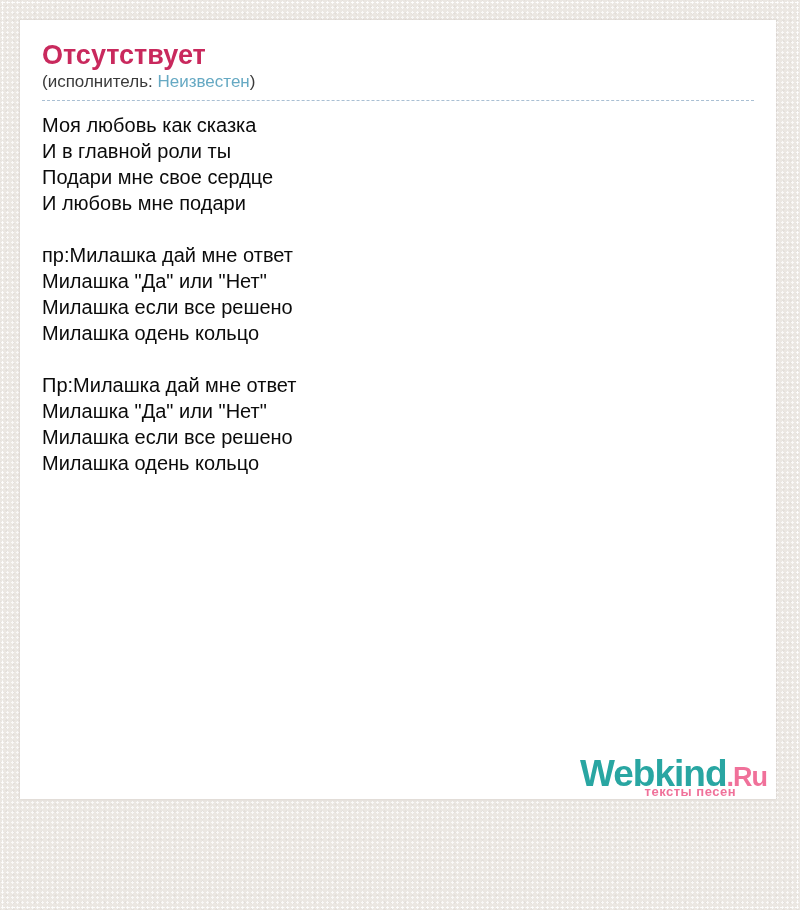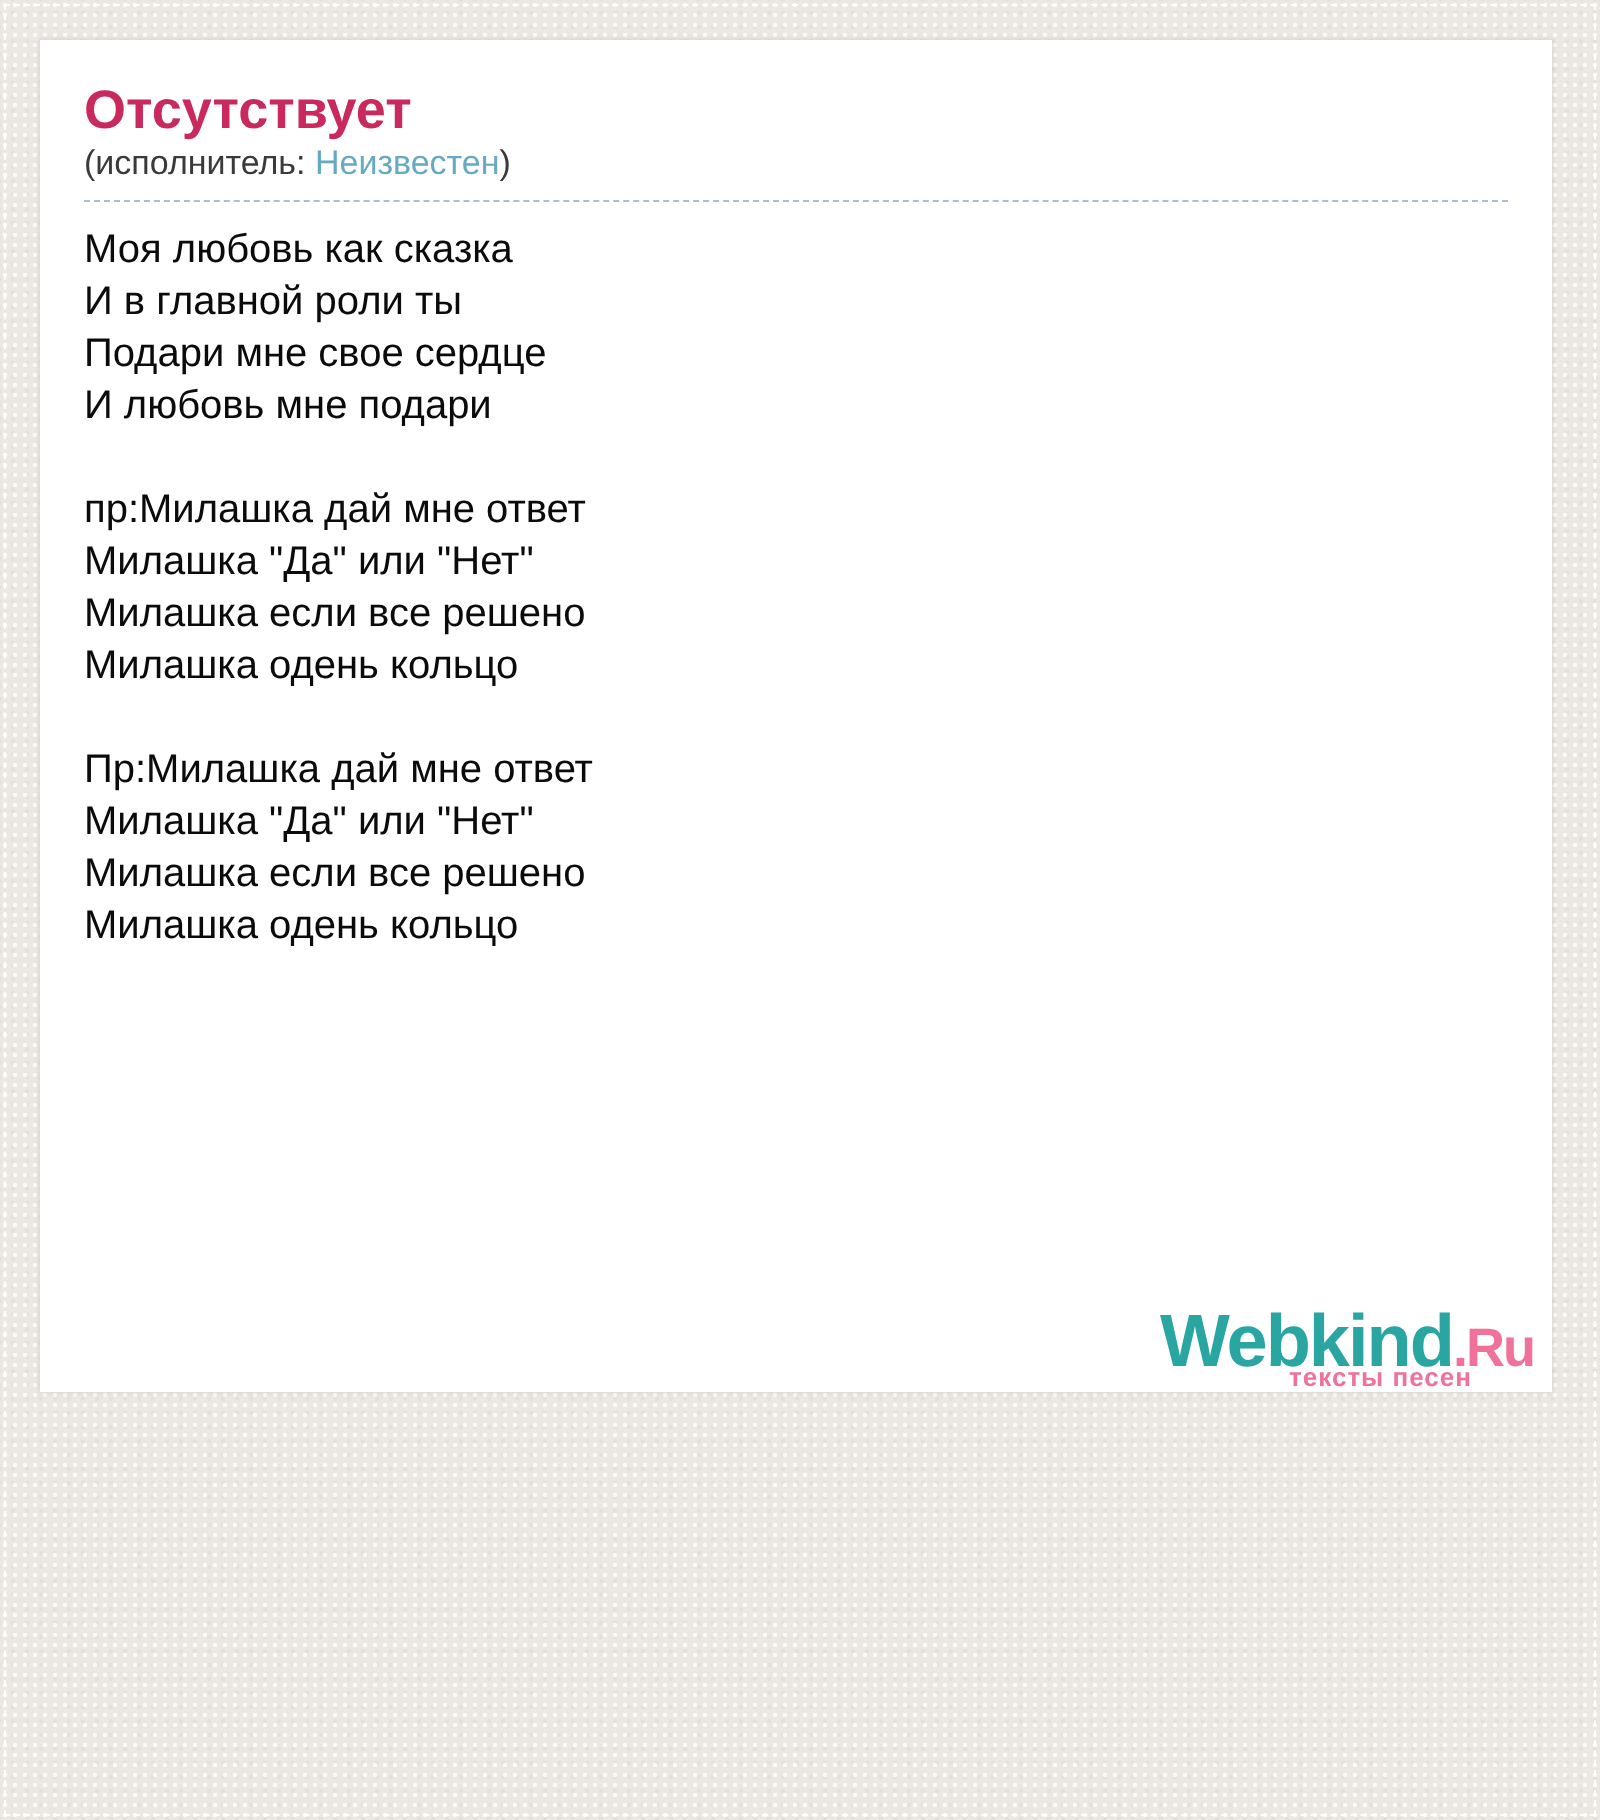--- a/index.html
+++ b/index.html
@@ -35,21 +35,21 @@
     position: absolute;
     inset: 2px;
     border: 1px dashed rgba(255,255,255,0.95);
     pointer-events: none;
   }
   .content-card {
     position: absolute;
     left: 20px;
     top: 20px;
     width: 756px;
-    height: 676px;
+    height: 779px;
     background: var(--card-background);
     box-shadow: 0 0 3px rgba(80,70,60,0.15);
   }
   .inner {
     padding: 20px 22px 0 22px;
   }
   .song-title {
     margin: 0;
     font-size: 27px;
     line-height: 30px;

